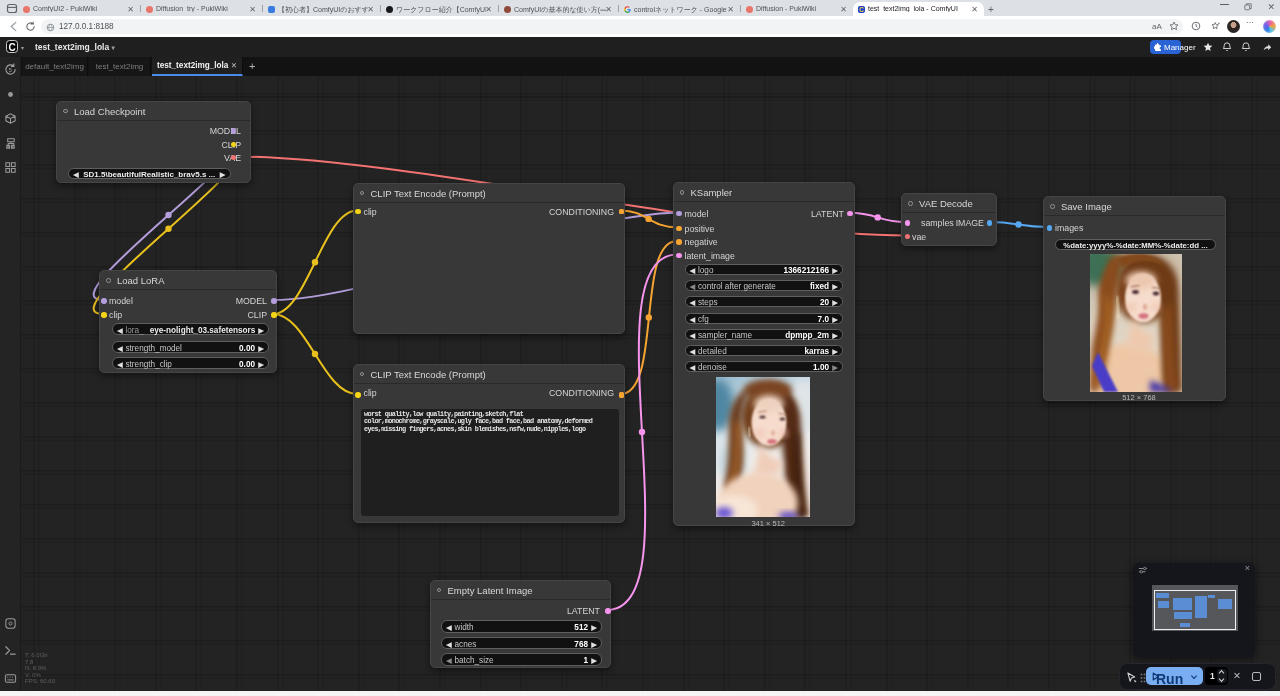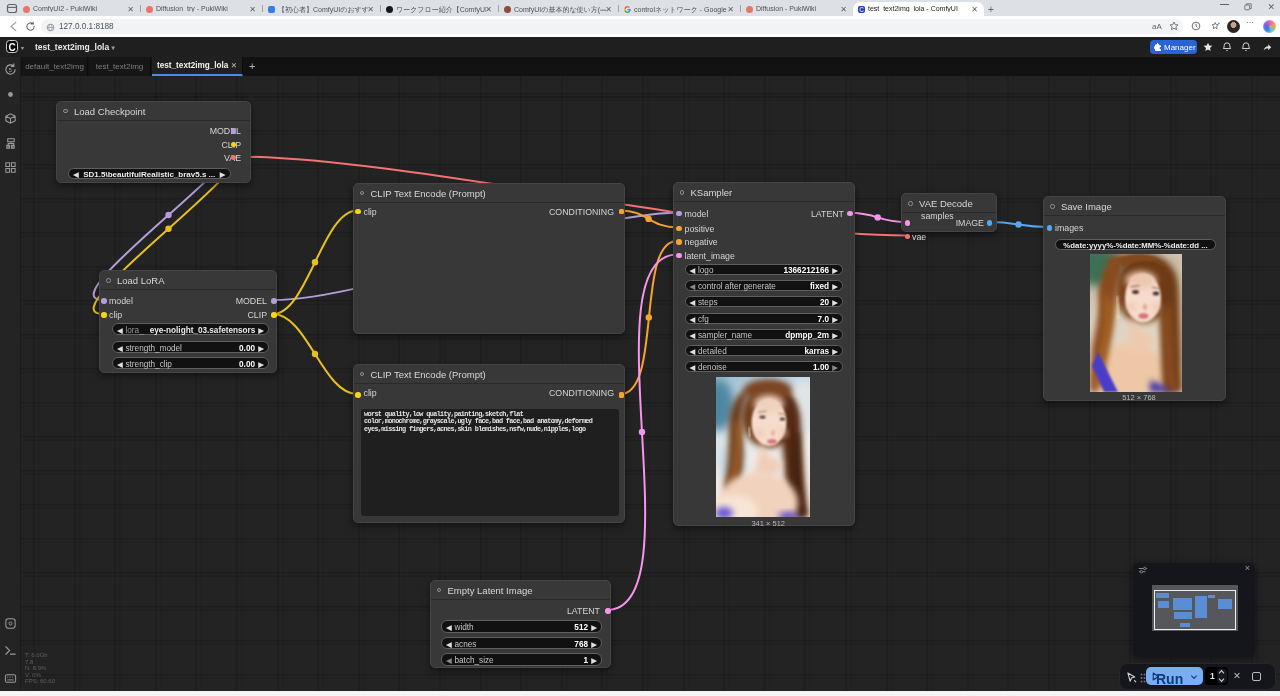--- a/index.html
+++ b/index.html
@@ -146,21 +146,21 @@
         <path d="M9.5 1.5l.4 1 1 .4-1 .4-.4 1-.4-1-1-.4 1-.4z" fill="#5f6368"></path>
       </svg>
     <div class="cicon" style="left:1227px;top:3.5px;width:13px;height:13px;border-radius:50%;background:radial-gradient(circle at 50% 38%, #c8a188 28%, #2b2623 30%)"></div>
     <div class="cicon" style="left:1246px;top:2px;font-size:8px;letter-spacing:0.5px;color:#5f6368;">⋯</div>
     <div class="cicon" style="left:1263px;top:3.5px;width:13px;height:13px;border-radius:50%;background:conic-gradient(from 210deg, #2f7fe8, #7a5fe8 25%, #e85fa8 45%, #f2a33a 65%, #58c4e8 85%, #2f7fe8); box-shadow:inset 0 0 2px rgba(255,255,255,.7);"></div>
   </div>
   <div id="cmenubar" class="abs">
     <div style="position:absolute;left:6px;top:2.5px;width:12px;height:13px;background:#050505;border:0.5px solid #cfcfcf;border-radius:3.5px;color:#fff;font-weight:bold;font-size:10px;text-align:center;line-height:13px;">C</div>
     <div style="position:absolute;left:21px;top:7px;color:#9a9a9a;font-size:6px;">▾</div>
     <div style="position:absolute;left:35px;top:4.5px;color:#e8e8e8;font-size:8.5px;font-weight:bold;">test_text2img_lola <span style="color:#9a9a9a;font-size:6.5px;">▾</span></div>
-    <div style="position:absolute;left:1150px;top:3px;width:47px;height:14px;background:#2a63d4;border-radius:4px;color:#fff;font-size:8px;">
+    <div style="position:absolute;left:1150px;top:3px;width:31px;height:14px;background:#2a63d4;border-radius:4px;color:#fff;font-size:8px;">
       <svg width="8" height="8" viewBox="0 0 12 12" style="position:absolute;left:4px;top:3px">
           <path d="M6 1.2c.9 0 1.6.7 1.6 1.5l0 .6h1.7c.7 0 1.2.5 1.2 1.2v1.6l-.5 0a1.6 1.6 0 1 0 0 3.2l.5 0v1.5c0 .7-.5 1.2-1.2 1.2H2.7c-.7 0-1.2-.5-1.2-1.2V8.9c-1.2-.3-2-1-2-1.9l0-.1c0-.9.8-1.6 2-1.9V3.3c0-.7.5-1.2 1.2-1.2h1.7l0-.6c0-.8.7-1.5 1.6-1.5z" fill="#fff"></path>
         </svg>
       <span style="position:absolute;left:14px;top:2.5px">Manager</span>
     </div>
     <svg width="10" height="10" viewBox="0 0 12 12" style="position:absolute;left:1203px;top:5px">
         <path d="M6 0.8 7.5 4.2 11.2 4.6 8.4 7.1 9.2 10.8 6 8.9 2.8 10.8 3.6 7.1 0.8 4.6 4.5 4.2z" fill="#e8e8e8"></path>
       </svg>
     <svg width="10" height="10" viewBox="0 0 12 12" style="position:absolute;left:1222px;top:5px">
         <path d="M6 1a3.4 3.4 0 0 1 3.4 3.4c0 2.6 1 3.4 1 3.4H1.6s1-.8 1-3.4A3.4 3.4 0 0 1 6 1z M5 9.6a1.1 1.1 0 0 0 2 0" fill="none" stroke="#e0e0e0" stroke-width="1.1"></path>
@@ -434,26 +434,26 @@
         </div>
       <div class="widget" style="left:10.5px;top:72.5px;width:161px;height:12.5px;">
           <div class="la" style="top:2px;color:#8a8a8a">◀</div>
           <div class="wl" style="top:2px">batch_size</div>
           <div class="wv" style="top:2px">1</div>
           <div class="ra" style="top:2px">▶</div>
         </div>
       <div class="port" style="left:174.8px;top:27.8px;background:#f795ee"></div>
     </div>
 
-    <div class="node" style="left:880px;top:117px;width:96px;height:39px;">
+    <div class="node" style="left:880px;top:117px;width:96px;height:53px;">
       <div class="ntitle">
           <div class="ring"></div>
           <div class="tt">VAE Decode</div>
         </div>
-      <div class="slotlab" style="left:10px;top:17px;padding-left:9px;">samples</div>
+      <div class="slotlab" style="left:10px;top:24px;padding-left:9px;">samples</div>
       <div class="slotlab" style="left:10px;top:38px;">vae</div>
       <div class="slotlab outlab" style="right:12px;top:24px;">IMAGE</div>
       <div class="port" style="left:2.8px;top:26.3px;background:#f795ee"></div>
       <div class="port" style="left:2.8px;top:39.8px;background:#f37272"></div>
       <div class="port" style="left:84.8px;top:26.3px;background:#55a7f0"></div>
     </div>
 
     <div class="node" style="left:1022px;top:120px;width:183px;height:205px;">
       <div class="ntitle">
           <div class="ring"></div>

